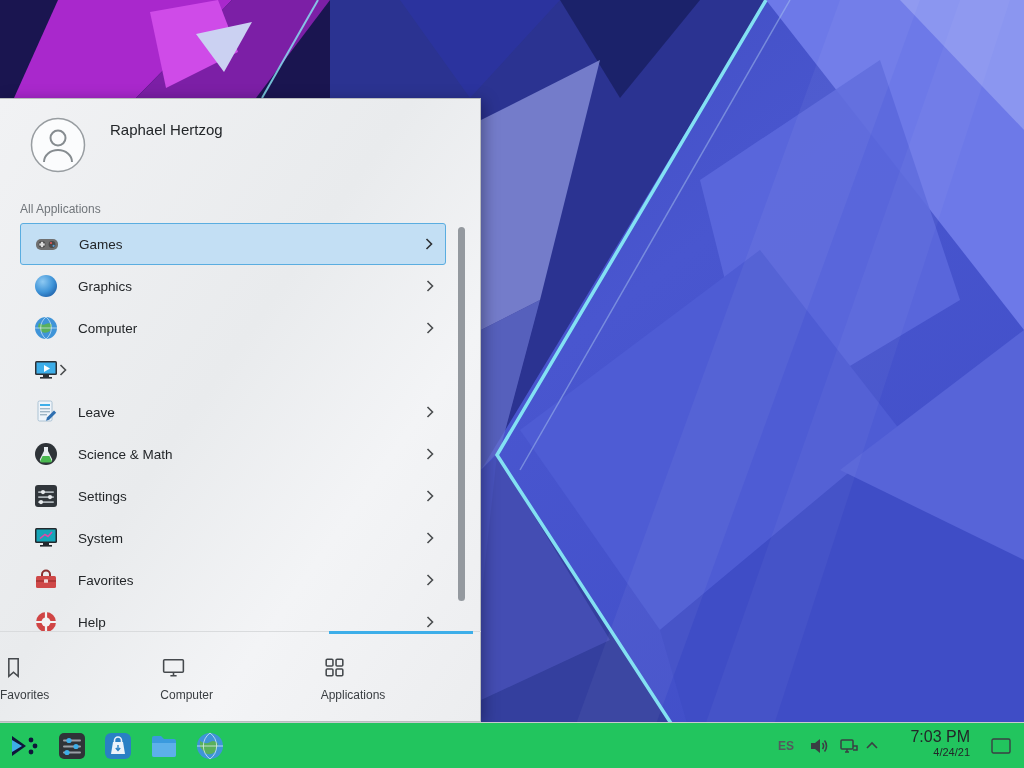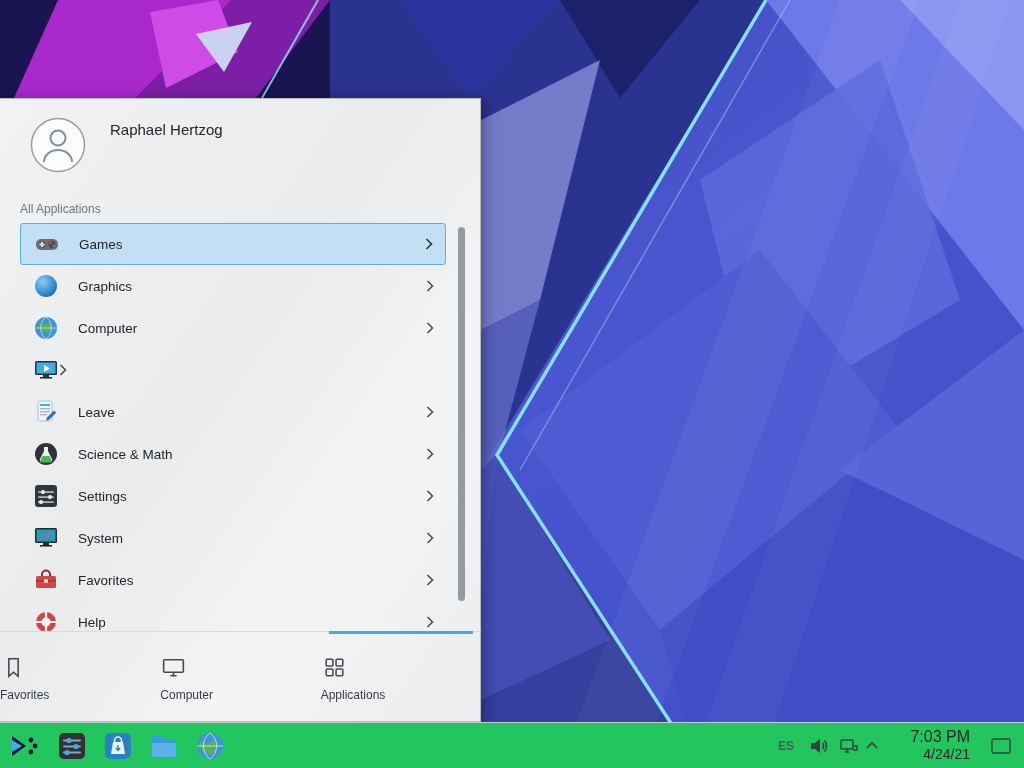--- a/index.html
+++ b/index.html
@@ -43,21 +43,21 @@
            background:#22c55e;border-top:1px solid #c8cbcd;}
   .tbi{position:absolute;top:7px;width:32px;height:32px;}
   .tbi svg{display:block;width:32px;height:32px;}
   .tray-text{position:absolute;top:0;height:45px;display:flex;align-items:center;
              font-size:12px;font-weight:bold;color:#54595d;}
   .tray-icon{position:absolute;}
   .tray-icon svg{display:block;}
   .clock{position:absolute;left:884px;top:5px;width:86px;text-align:right;color:#232629;
          line-height:1.15;}
   .clock .time{font-size:16px;}
-  .clock .date{font-size:14px;}
+  .clock .date{font-size:11px;}
   .showdesktop{position:absolute;left:986px;top:0;width:30px;height:45px;display:flex;
                align-items:center;justify-content:center;}
 </style>
 </head>
 <body>
 
 <div id="screen">
 
   <svg class="wallpaper" viewBox="0 0 1024 768" preserveAspectRatio="none">
     <defs>

